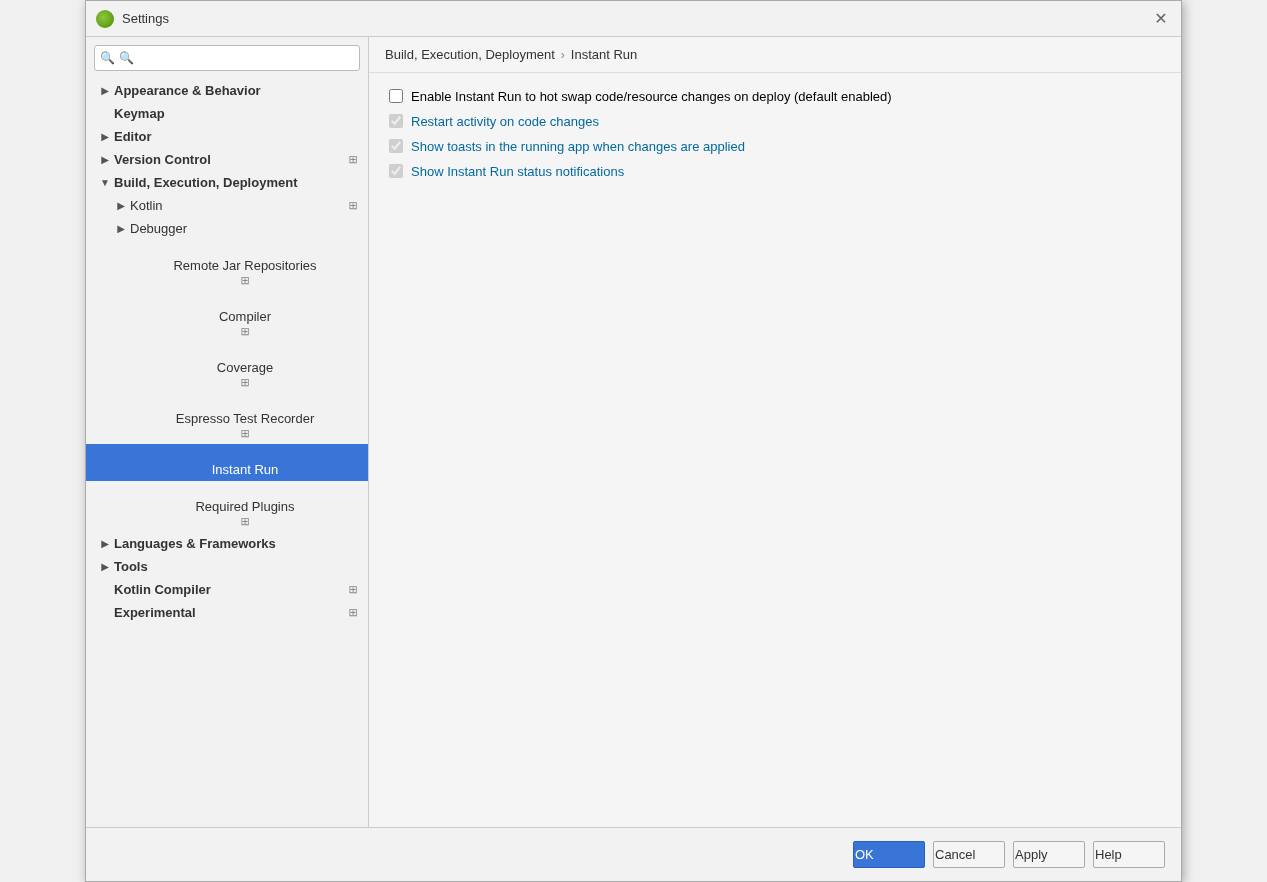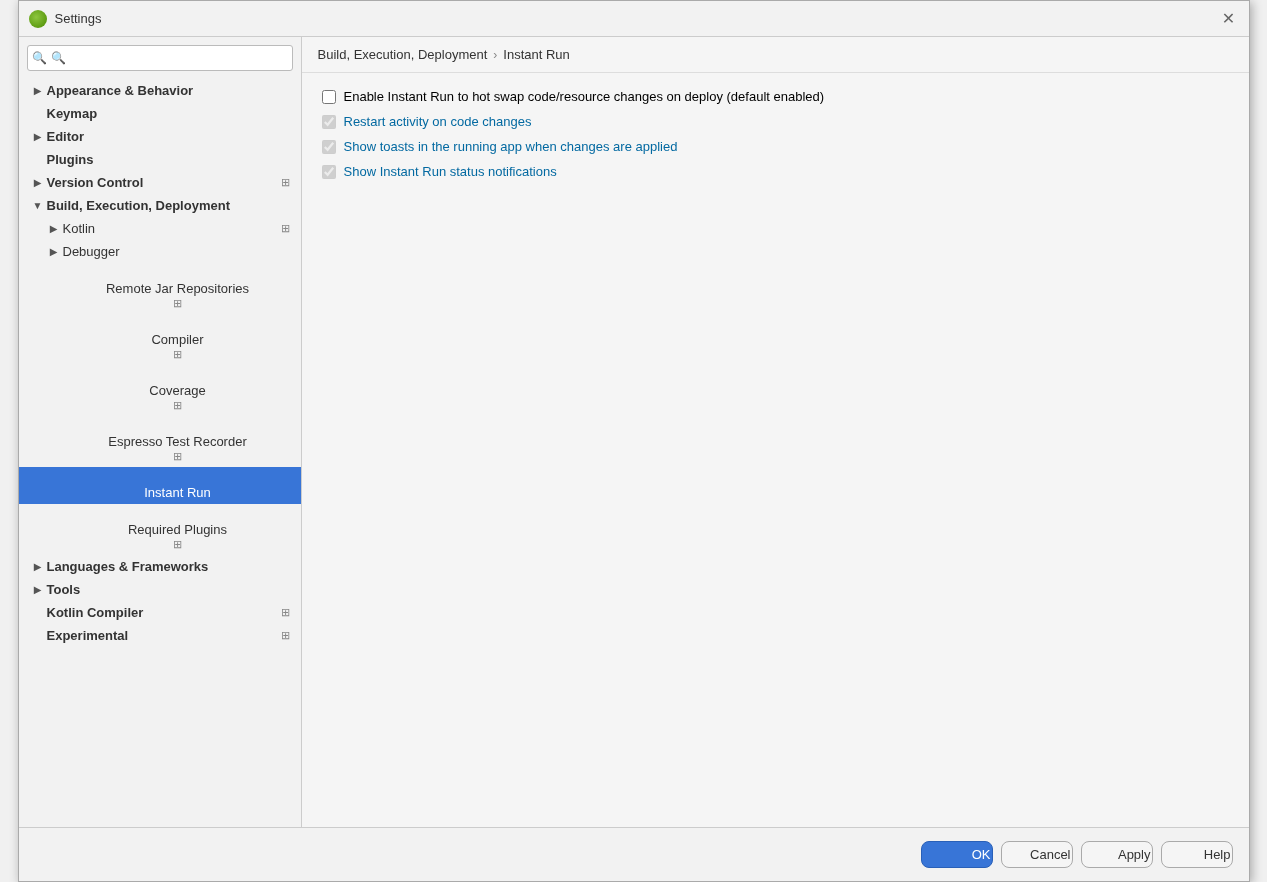--- a/index.html
+++ b/index.html
@@ -6,21 +6,21 @@
     body {
       font-family: 'Segoe UI', Arial, sans-serif;
       font-size: 13px;
       background: #f0f0f0;
       display: flex;
       align-items: center;
       justify-content: center;
       min-height: 100vh;
     }
     .window {
-      width: 1232px;
+      width: 1097px;
       height: 882px;
       background: #f2f2f2;
       border: 1px solid #aaa;
       display: flex;
       flex-direction: column;
       box-shadow: 2px 2px 10px rgba(0,0,0,0.3);
     }
     .title-bar {
       background: #f2f2f2;
       height: 36px;
@@ -173,21 +173,20 @@
     .setting-row {
       display: flex;
       align-items: flex-start;
       margin-bottom: 10px;
     }
     .setting-row.disabled {
       color: #aaa;
     }
     .checkbox-wrap {
       display: flex;
-      align-items: center;
       gap: 8px;
     }
     .checkbox-wrap input[type=checkbox] {
       width: 14px;
       height: 14px;
       flex-shrink: 0;
       cursor: pointer;
     }
     .checkbox-wrap input[type=checkbox]:disabled {
       cursor: default;
@@ -203,28 +202,28 @@
       border-top: 1px solid #ccc;
       display: flex;
       align-items: center;
       justify-content: flex-end;
       padding: 0 16px;
       gap: 8px;
       flex-shrink: 0;
     }
     .btn {
       padding: 5px 1px;
-      border-radius: 8px;
+      border-radius: 2px;
       font-size: 13px;
       cursor: pointer;
       border: 1px solid #aaa;
       background: #f5f5f5;
       color: #333;
       min-width: 72px;
-      text-align: right;
+      text-align: left;
     }
     .btn.primary {
       background: #3875d7;
       color: white;
       border-color: #2960b8;
     }
   </style>
 </head>
 <body>
 
@@ -251,24 +250,20 @@
           <span class="arrow">▶</span>
           <span class="nav-label">Appearance &amp; Behavior</span>
         </div>
         <div class="nav-item indent-0 bold">
           <span class="arrow"> </span>
           <span class="nav-label">Keymap</span>
         </div>
         <div class="nav-item indent-0 bold">
           <span class="arrow">▶</span>
           <span class="nav-label">Editor</span>
-        </div>
-        <div class="nav-item indent-0 bold">
-          <span class="arrow"> </span>
-          <span class="nav-label">Plugins</span>
         </div>
         <div class="nav-item indent-0 bold">
           <span class="arrow">▶</span>
           <span class="nav-label">Version Control</span>
           <span class="nav-copy-icon">⊞</span>
         </div>
         <div class="nav-item indent-0 bold">
           <span class="arrow">▼</span>
           <span class="nav-label">Build, Execution, Deployment</span>
         </div>

